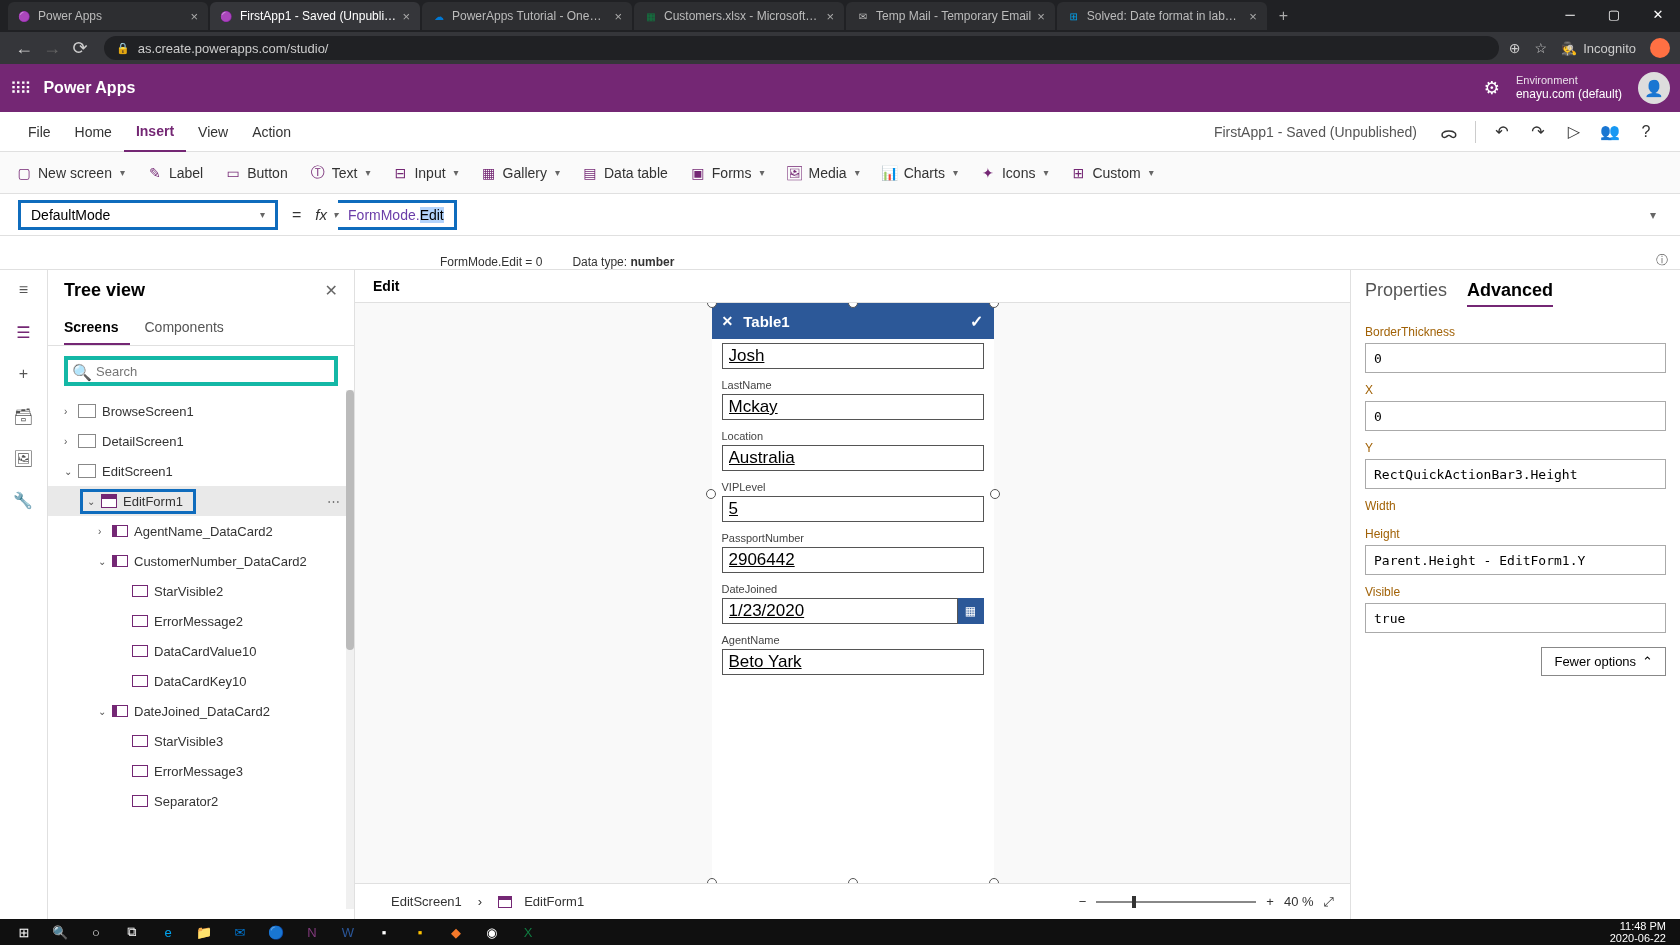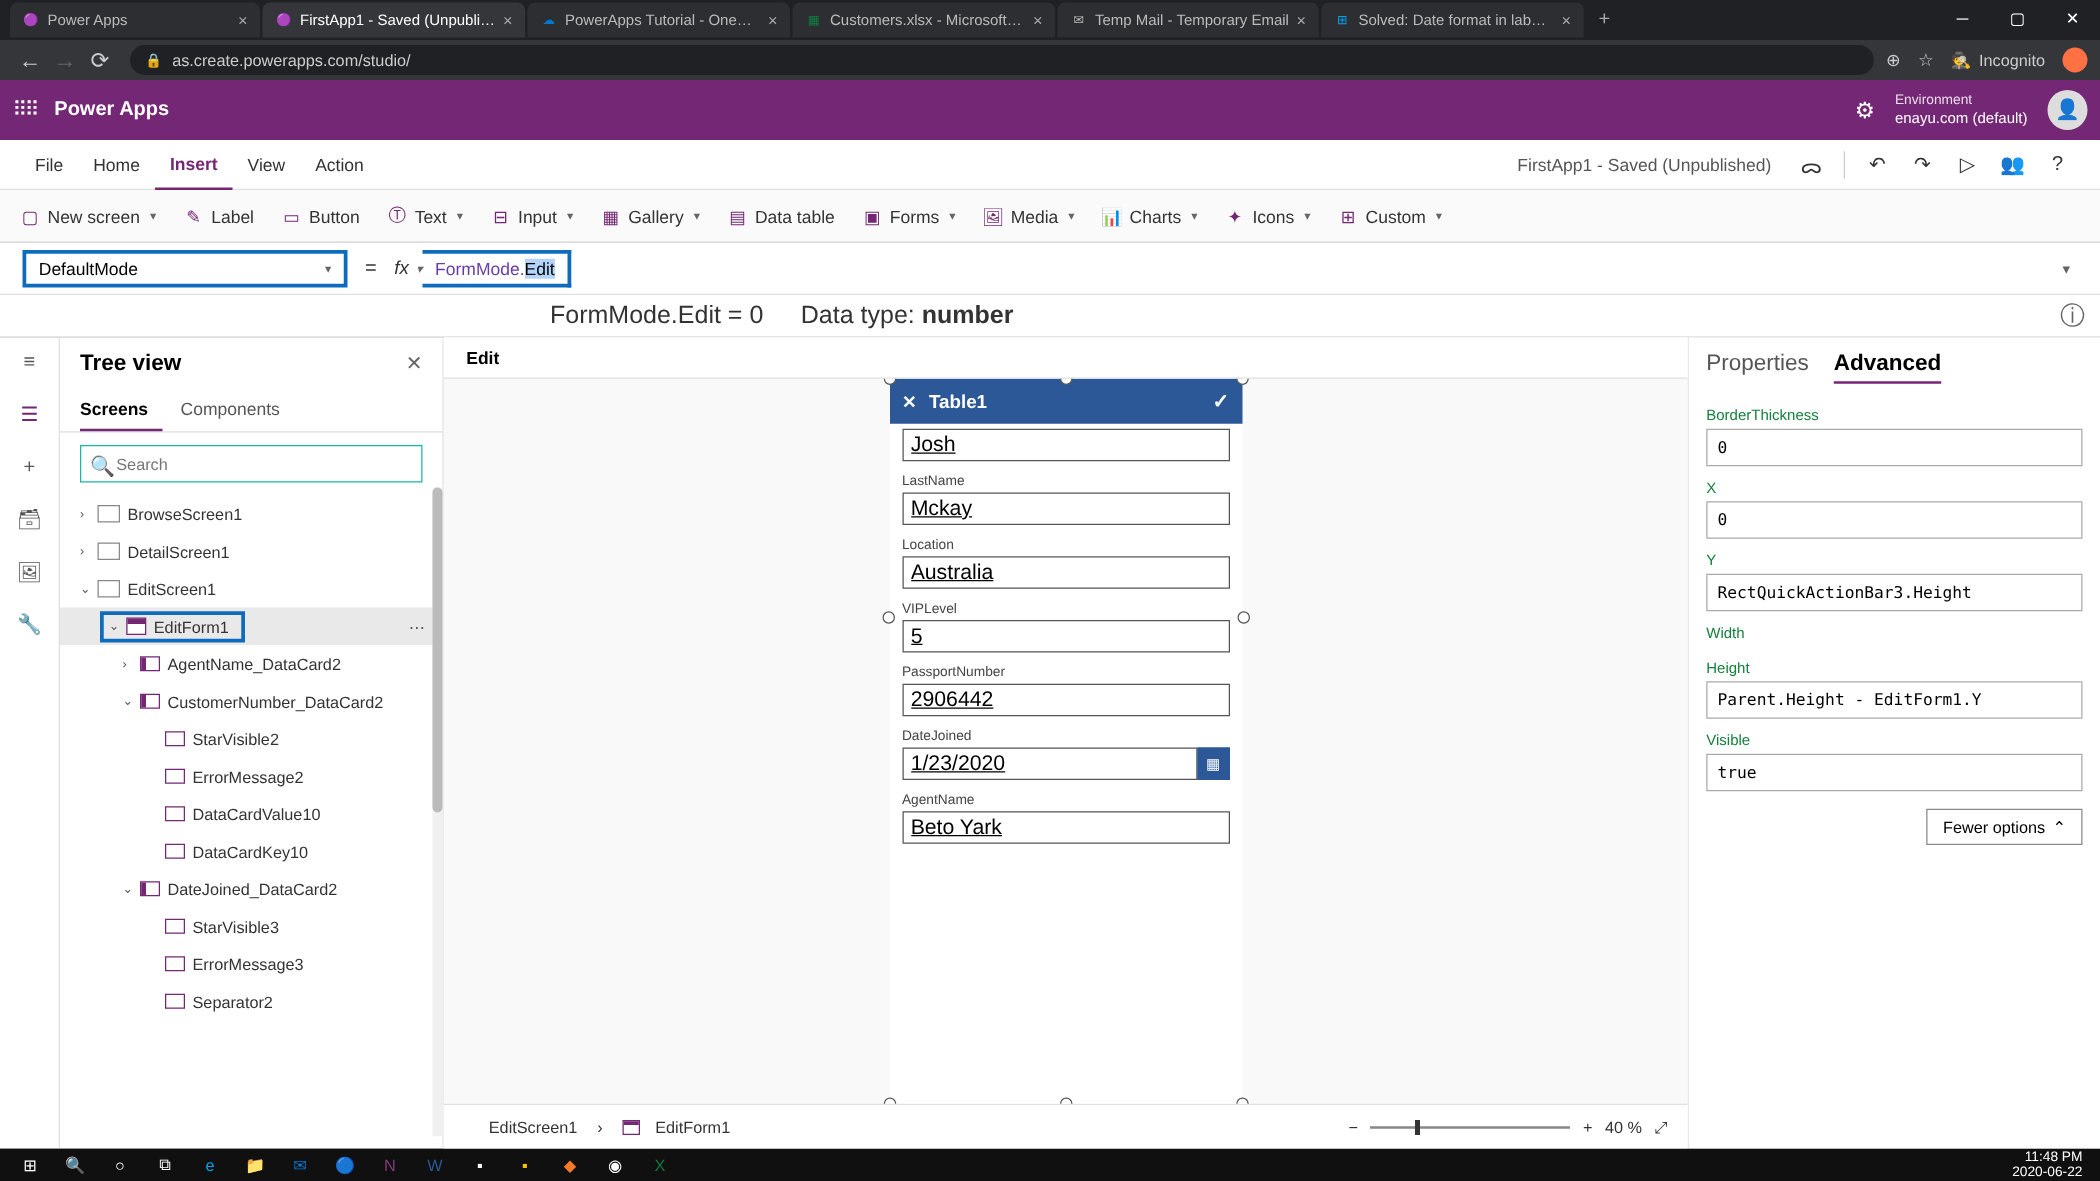--- a/index.html
+++ b/index.html
@@ -53,21 +53,21 @@
 .prop-dropdown { width: 260px; height: 30px; border: 3px solid #0f6cbd; display: flex; align-items: center; padding: 0 10px; font-size: 14px; justify-content: space-between; }
 .eq { font-size: 16px; color: #333; }
 .fx { font-size: 15px; font-style: italic; color: #333; display: flex; align-items: center; gap: 4px; }
 .formula-box { border: 3px solid #0f6cbd; border-left: none; height: 30px; display: flex; align-items: center; padding: 0 10px; font-family: Consolas, monospace; font-size: 14px; margin-left: -14px; }
 .formula-box .part1 { color: #6a3ca8; }
 .formula-box .part2 { background: #b3d4fc; }
 .formula-text { flex: 1; }
 .formula-expand { color: #666; font-size: 12px; padding-right: 6px; }
 
 
-.sub-formula { background: #fff; height: 34px; border-bottom: 1px solid #e0e0e0; display: flex; align-items: center; padding-left: 440px; font-size: 20px; color: #333; gap: 30px; }
+.sub-formula { background: #fff; height: 34px; border-bottom: 1px solid #e0e0e0; display: flex; align-items: flex-end; padding-left: 440px; font-size: 12px; color: #333; gap: 30px; }
 .sub-formula .expr { }
 .sub-formula .dt { }
 .sub-formula .dt b { font-weight: 600; }
 
 
 .main-area { display: flex; height: calc(100% - 64px - 48px - 40px - 42px - 42px - 34px - 26px); background: #fff; }
 
 
 .left-rail { width: 48px; border-right: 1px solid #e0e0e0; display: flex; flex-direction: column; align-items: center; padding-top: 10px; gap: 22px; color: #555; }
 .rail-icon { width: 20px; height: 20px; display: flex; align-items: center; justify-content: center; font-size: 16px; cursor: pointer; }
@@ -77,21 +77,21 @@
 .tree-panel { width: 307px; border-right: 1px solid #e0e0e0; display: flex; flex-direction: column; position: relative; }
 .tree-scrollbar { position: absolute; right: 0; top: 120px; bottom: 10px; width: 8px; background: #f0f0f0; }
 .tree-scrollbar-thumb { position: absolute; top: 0; width: 8px; height: 260px; background: #bbb; border-radius: 4px; }
 .tree-header { display: flex; align-items: center; padding: 10px 16px; }
 .tree-title { font-size: 18px; font-weight: 600; flex: 1; }
 .tree-close { color: #666; font-size: 16px; }
 .tree-tabs { display: flex; padding: 0 16px; border-bottom: 1px solid #e0e0e0; }
 .tree-tab { padding: 8px 12px 8px 0; font-size: 14px; color: #555; margin-right: 14px; cursor: pointer; }
 .tree-tab.active { color: #000; font-weight: 600; border-bottom: 2px solid #742774; }
 .tree-search { margin: 10px 16px; }
-.tree-search input { width: 100%; height: 30px; border: 1px solid #14b8a6; padding: 0 8px 0 28px; font-size: 13px; }
+.tree-search input { width: 100%; height: 30px; border: 4px solid #14b8a6; padding: 0 8px 0 28px; font-size: 13px; }
 .tree-search-wrap { position: relative; }
 .tree-search-wrap .sicon { position: absolute; left: 8px; top: 7px; color: #888; }
 .tree-body { flex: 1; overflow: hidden; padding-left: 0; }
 .tree-node { display: flex; align-items: center; height: 30px; padding-left: 16px; font-size: 13px; color: #333; cursor: pointer; white-space: nowrap; }
 .tree-node .expander { width: 14px; color: #555; font-size: 10px; }
 .tree-node .nicon { width: 18px; height: 14px; margin-right: 6px; border: 1px solid #888; display: inline-block; }
 .tree-node.selected-row { background: #e9e9e9; }
 .tree-node .selbox { border: 3px solid #0f6cbd; padding: 2px 10px 2px 4px; display: flex; align-items: center; }
 .tree-node .dots { margin-left: auto; margin-right: 14px; color: #555; }
 .indent-1 { padding-left: 32px; }
@@ -117,21 +117,21 @@
 .date-btn { width: 26px; background: #2c5898; color: #fff; display: flex; align-items: center; justify-content: center; font-size: 12px; border: 1px solid #2c5898; }
 .sel-handle { position: absolute; width: 10px; height: 10px; background: #fff; border: 1px solid #555; border-radius: 50%; }
 .cursor-arrow { position: absolute; left: 565px; top: 160px; font-size: 14px; color: #000; }
 
 
 .right-panel { width: 330px; border-left: 1px solid #e0e0e0; background: #fff; display: flex; flex-direction: column; padding: 6px 14px; }
 .rp-tabs { display: flex; gap: 20px; padding: 4px 0 8px; font-size: 18px; }
 .rp-tab { color: #555; cursor: pointer; }
 .rp-tab.active { color: #000; font-weight: 600; border-bottom: 2px solid #742774; padding-bottom: 4px; }
 .rp-prop { margin-top: 10px; }
-.rp-prop label { font-size: 12px; color: #15803d; display: block; margin-bottom: 4px; }
+.rp-prop label { font-size: 12px; color: #a16207; display: block; margin-bottom: 4px; }
 .rp-prop input { width: 100%; height: 30px; border: 1px solid #aaa; padding: 0 8px; font-size: 13px; font-family: Consolas, monospace; }
 .fewer-opts { margin-top: 14px; margin-left: auto; border: 1px solid #888; padding: 6px 12px; font-size: 13px; display: flex; align-items: center; gap: 6px; width: fit-content; }
 
 
 .canvas-status { height: 36px; border-top: 1px solid #e0e0e0; background: #fff; display: flex; align-items: center; padding: 0 16px; font-size: 13px; color: #333; gap: 16px; }
 .canvas-status .crumb { display: flex; align-items: center; gap: 6px; }
 .zoom-ctrl { margin-left: auto; display: flex; align-items: center; gap: 10px; }
 .zoom-slider { width: 160px; height: 2px; background: #888; position: relative; }
 .zoom-thumb { position: absolute; left: 22%; top: -5px; width: 4px; height: 12px; background: #333; }
 

